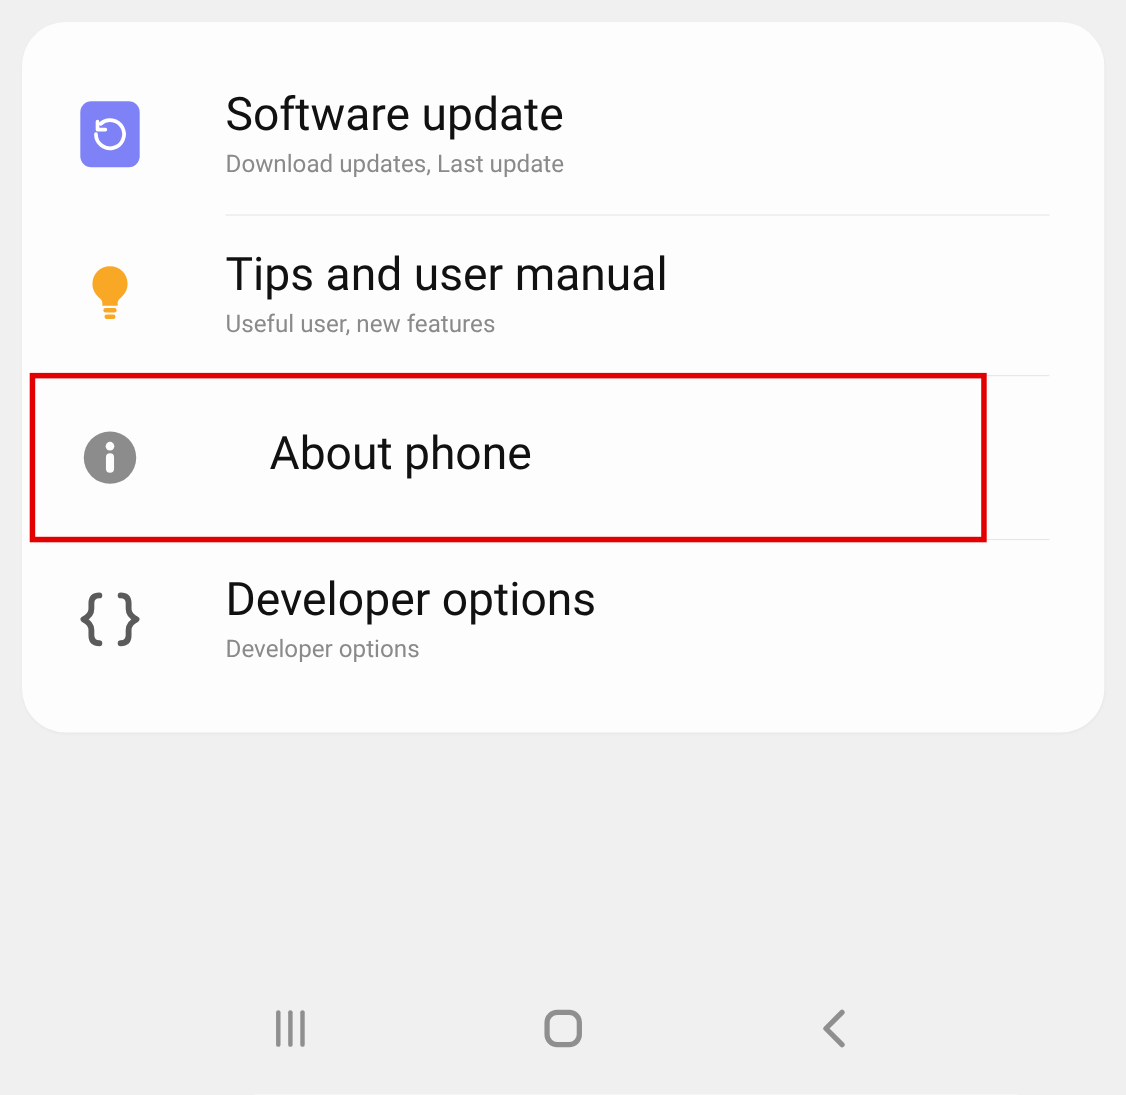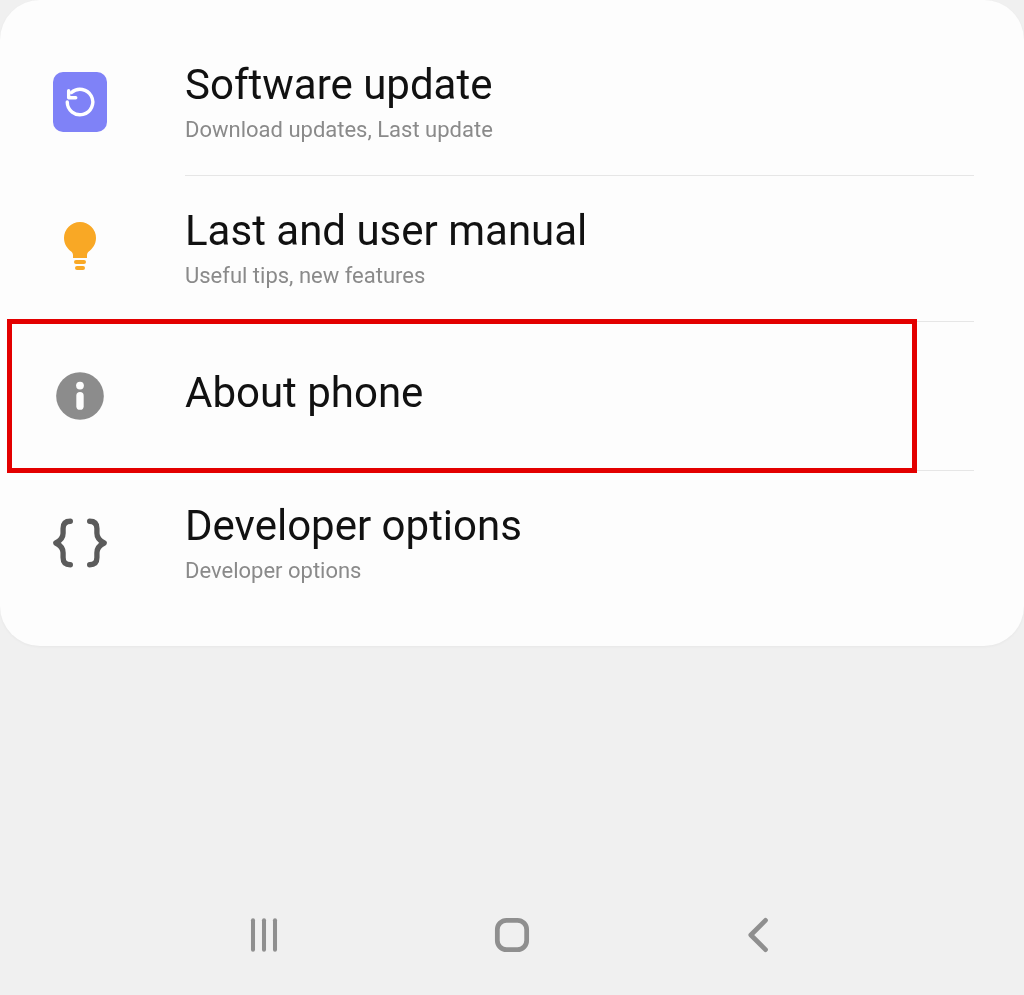--- a/index.html
+++ b/index.html
@@ -5,38 +5,40 @@
     * { box-sizing: border-box; margin: 0; padding: 0; }
     body {
       width: 1024px;
       height: 995px;
       background: #f0f0f0;
       font-family: -apple-system, BlinkMacSystemFont, "Segoe UI", Roboto, Arial, sans-serif;
       overflow: hidden;
     }
     .card {
       background: #fdfdfd;
+      margin: 20px;
       border-radius: 40px;
       padding: 30px 0 30px 0;
       box-shadow: 0 1px 3px rgba(0,0,0,0.04);
     }
     .row {
       display: flex;
       align-items: center;
       padding: 30px 50px 30px 50px;
       position: relative;
     }
     .row.highlight {
       outline: 5px solid #e30000;
       outline-offset: -2px;
       margin-left: 10px;
       margin-right: 110px;
       padding-left: 40px;
       padding-top: 44px;
       padding-bottom: 44px;
+      gap: 40px;
     }
     .icon-wrap {
       width: 60px;
       height: 60px;
       flex: 0 0 60px;
       display: flex;
       align-items: center;
       justify-content: center;
       margin-right: 75px;
     }
@@ -110,22 +112,22 @@
 
   <div class="row">
     <div class="icon-wrap">
       <svg width="50" height="60" viewBox="0 0 24 30">
         <path fill="#f9a825" d="M12 2a8 8 0 0 0-8 8c0 3.2 1.9 5.4 3.6 6.8.6.5.9 1.2.9 1.9V20h7v-1.3c0-.7.3-1.4.9-1.9C18.1 15.4 20 13.2 20 10a8 8 0 0 0-8-8z"></path>
         <rect fill="#f9a825" x="9" y="21" width="6" height="2" rx="1"></rect>
         <rect fill="#f9a825" x="9.5" y="24" width="5" height="2" rx="1"></rect>
       </svg>
     </div>
     <div class="texts">
-      <div class="title">Last and user manual</div>
-      <div class="subtitle">Useful tips, new features</div>
+      <div class="title">Tips and user manual</div>
+      <div class="subtitle">Useful user, new features</div>
     </div>
   </div>
 
   <div class="divider"></div>
 
   <div class="row highlight">
     <div class="icon-wrap">
       <svg width="52" height="52" viewBox="0 0 24 24">
         <circle cx="12" cy="12" r="11" fill="#8c8c8c"></circle>
         <circle cx="12" cy="7.2" r="1.8" fill="#fdfdfd"></circle>

